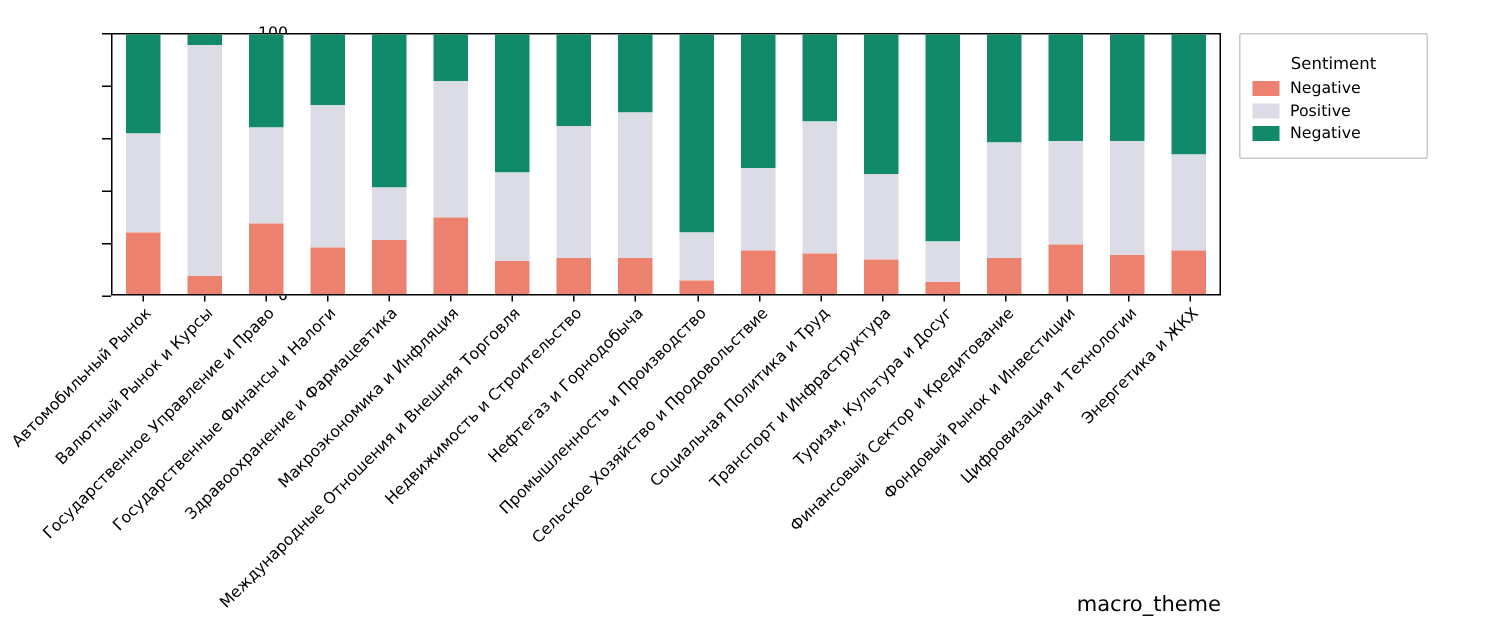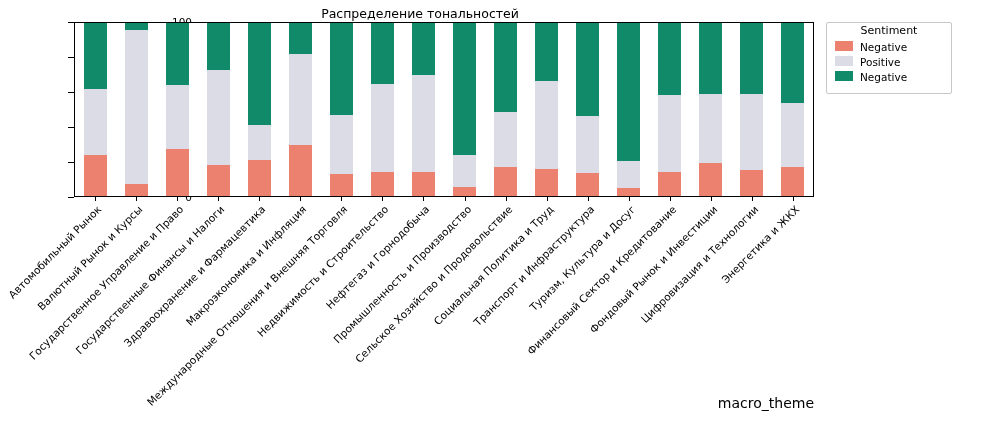--- a/index.html
+++ b/index.html
@@ -116,51 +116,51 @@
   }
 
   
   #legend {
     position: absolute;
     left: 826px;
     top: 22px;
     width: 126px;
     border: 1px solid #c8c8c8;
     background: #ffffff;
-    padding: 1px 8px 7px 8px;
+    padding: 13px 8px 7px 8px;
     box-sizing: border-box;
     border-radius: 2px;
   }
   #legend-title {
     font-size: 11px;
     color: #000000;
     text-align: center;
     margin-bottom: 4px;
   }
   .legend-row {
     display: flex;
+    align-items: center;
     margin: 3px 0;
   }
   .legend-swatch {
     width: 18px;
     height: 10px;
     margin-right: 7px;
     flex: 0 0 auto;
   }
   .legend-label {
     font-size: 10.5px;
     color: #000000;
   }
 </style>
 </head>
 <body>
 
 <div id="root">
 
-  <div id="chart-title">Распределение тональностей</div>
 
   <div id="yticks-container">
       <div class="ytick" style="top: 197px;">0</div>
       <div class="ytick-mark" style="top: 197px;"></div>
       <div class="ytick" style="top: 162px;">20</div>
       <div class="ytick-mark" style="top: 162px;"></div>
       <div class="ytick" style="top: 127px;">40</div>
       <div class="ytick-mark" style="top: 127px;"></div>
       <div class="ytick" style="top: 92px;">60</div>
       <div class="ytick-mark" style="top: 92px;"></div>

